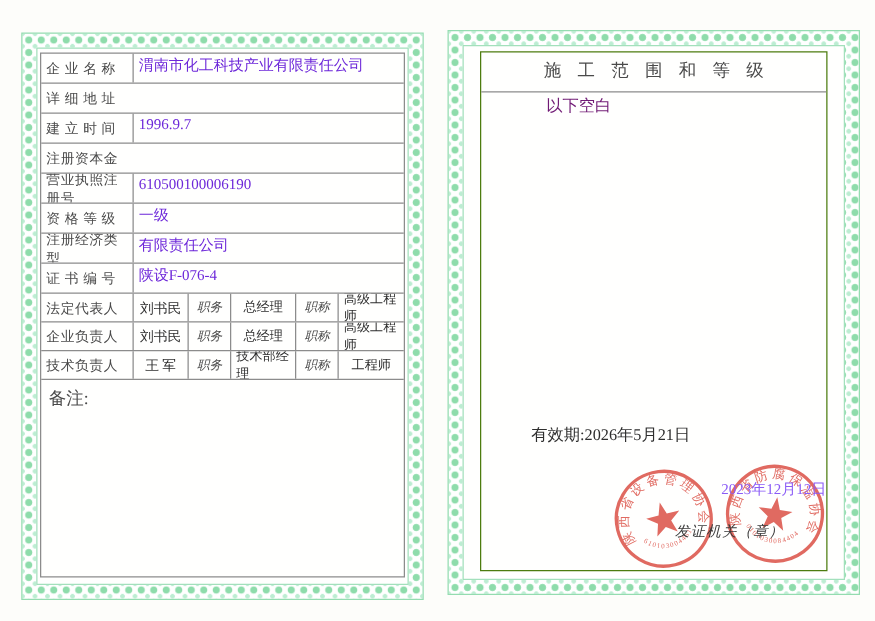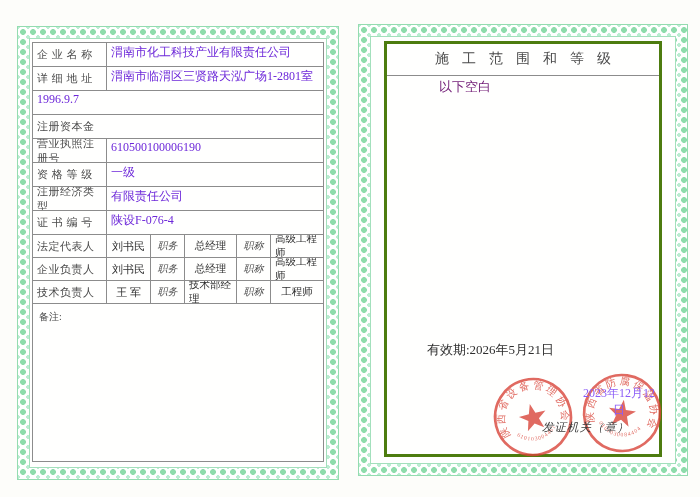--- a/index.html
+++ b/index.html
@@ -42,26 +42,26 @@
   .trow.person { height:23px; }
   .trow.remark { flex:1; border-bottom:none; }
   .tcell { border-right:1px solid #8c8c8c; display:flex; align-items:center; padding:0 4px; overflow:hidden; }
   .tcell:last-child { border-right:none; }
   .c-label { width:74px; font-size:11px; justify-content:flex-start; letter-spacing:0.5px; color:#4a4a4a; }
   .c-value { flex:1; font-size:12px; align-items:flex-start; padding-top:1px; color:#6d28d9; }
   .c-name  { width:44px; font-size:11px; justify-content:center; color:#2e2e2e;}
   .c-mini  { width:34px; font-size:10px; justify-content:center; color:#4a4a4a;font-style:italic;}
   .c-duty  { width:52px; font-size:10.5px; justify-content:center; color:#2e2e2e;}
   .c-title { flex:1; font-size:10.5px; justify-content:center; color:#2e2e2e;}
-  .c-remark { flex:1; font-size:10px; align-items:flex-start; padding:6px 6px; color:#4a4a4a;text-align:right; }
+  .c-remark { flex:1; font-size:14px; align-items:flex-start; padding:6px 6px; color:#4a4a4a;text-align:right; }
 
   
   .content-rect {
     position:absolute; inset:4px 13px 6px 13px;
-    border:3px solid #4d7c0f;
+    border:1px solid #4d7c0f;
     background:#fffffe;
   }
   .cert-title {
     text-align:center;
     font-size:14px;
     letter-spacing:13px;
     text-indent:13px;
     color:#4a4a4a;
     padding:6px 0 7px 0;
     border-bottom:1px solid #8c8c8c;
@@ -85,23 +85,23 @@
 <div class="page page-left">
   <div class="page-inner">
     <div class="qtable">
 
       <div class="trow basic">
         <div class="tcell c-label">企 业 名 称</div>
         <div class="tcell c-value">渭南市化工科技产业有限责任公司</div>
       </div>
       <div class="trow basic">
         <div class="tcell c-label">详 细 地 址</div>
-        <div class="tcell c-value">渭南市临渭区三贤路天泓广场1-2801室</div>
-      </div>
-      <div class="trow basic">
+      </div>
+      <div class="trow basic">
+        <div class="tcell c-label">建 立 时 间</div>
         <div class="tcell c-value">1996.9.7</div>
       </div>
       <div class="trow basic">
         <div class="tcell c-label">注册资本金</div>
       </div>
       <div class="trow basic">
         <div class="tcell c-label">营业执照注册号</div>
         <div class="tcell c-value">610500100006190</div>
       </div>
       <div class="trow basic">

